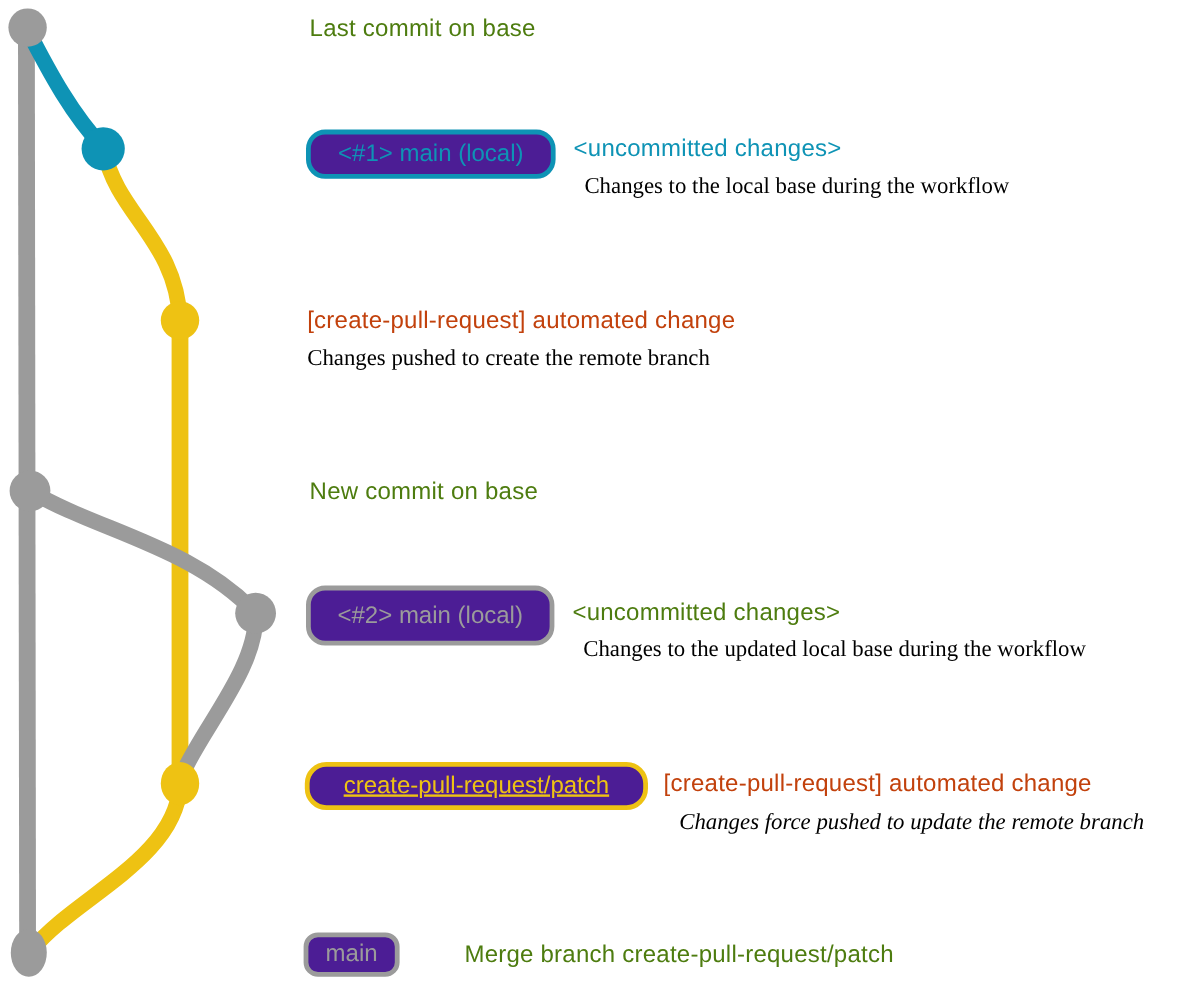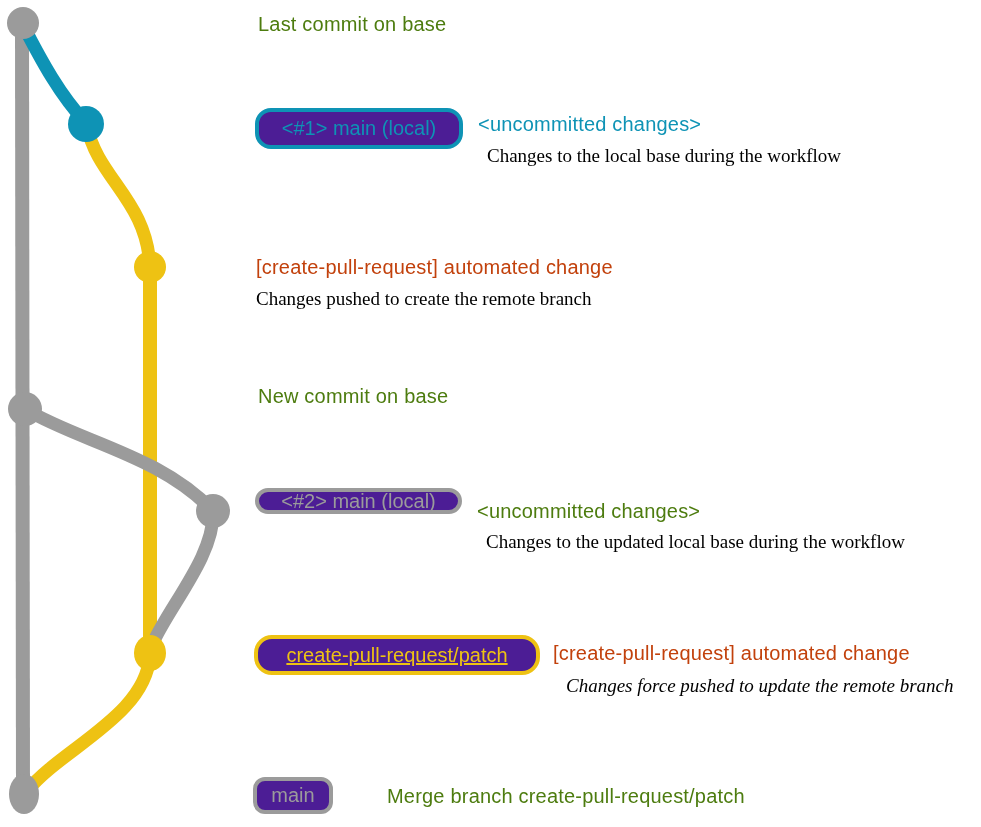--- a/index.html
+++ b/index.html
@@ -39,30 +39,30 @@
     border-radius:16px;
     font-size:20px;
     white-space:nowrap;
     background:#4c1d95;
   }
   .pill.teal{border-color:#0E93B5;color:#0E93B5;}
   .pill.yellow{border-color:#EEC213;color:#EEC213;}
   .pill.gray{border-color:#9B9B9B;color:#9B9B9B;}
 
   #pill-main-local-1{left:255px;top:108px;width:208px;height:41px;}
-  #pill-main-local-2{left:255px;top:488px;width:207px;height:26px;}
+  #pill-main-local-2{left:255px;top:488px;width:207px;height:50px;}
   #pill-patch{left:254px;top:635px;width:286px;height:40px;border-radius:18px;text-decoration:underline;}
   #pill-main{left:253px;top:777px;width:80px;height:37px;border-radius:12px;}
 
   #lbl-last-commit{left:258px;top:13px;}
   #row1-title{left:478px;top:113px;}
   #row1-desc{left:487px;top:145px;}
   #row2-title{left:256px;top:256px;}
   #row2-desc{left:256px;top:288px;}
-  #lbl-new-commit{left:258px;top:385px;text-align:right;}
+  #lbl-new-commit{left:258px;top:399px;text-align:right;}
   #row3-title{left:477px;top:500px;}
   #row3-desc{left:486px;top:531px;}
   #row4-title{left:553px;top:642px;}
   #row4-desc{left:566px;top:675px;font-style:italic;}
   #row5-title{left:344px;top:785px;margin-left:43px;}
 </style>
 </head>
 <body>
 
 <div class="canvas">

